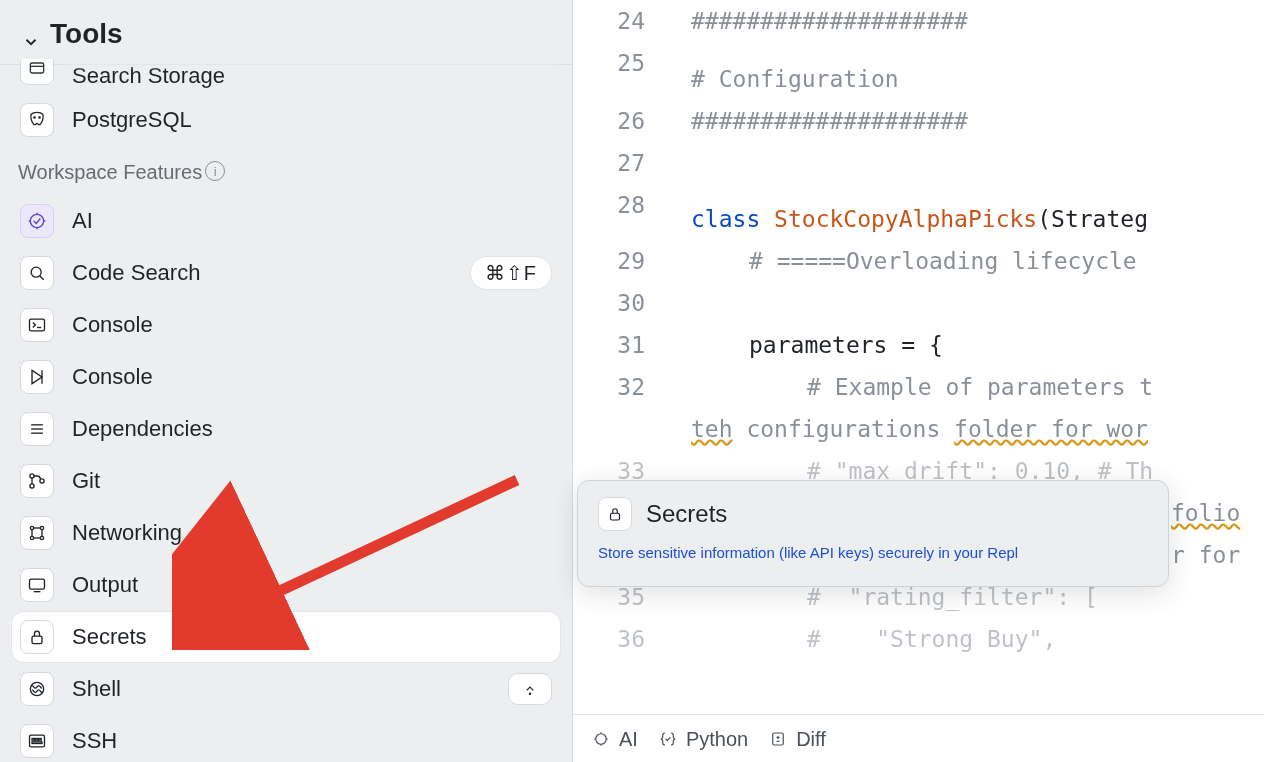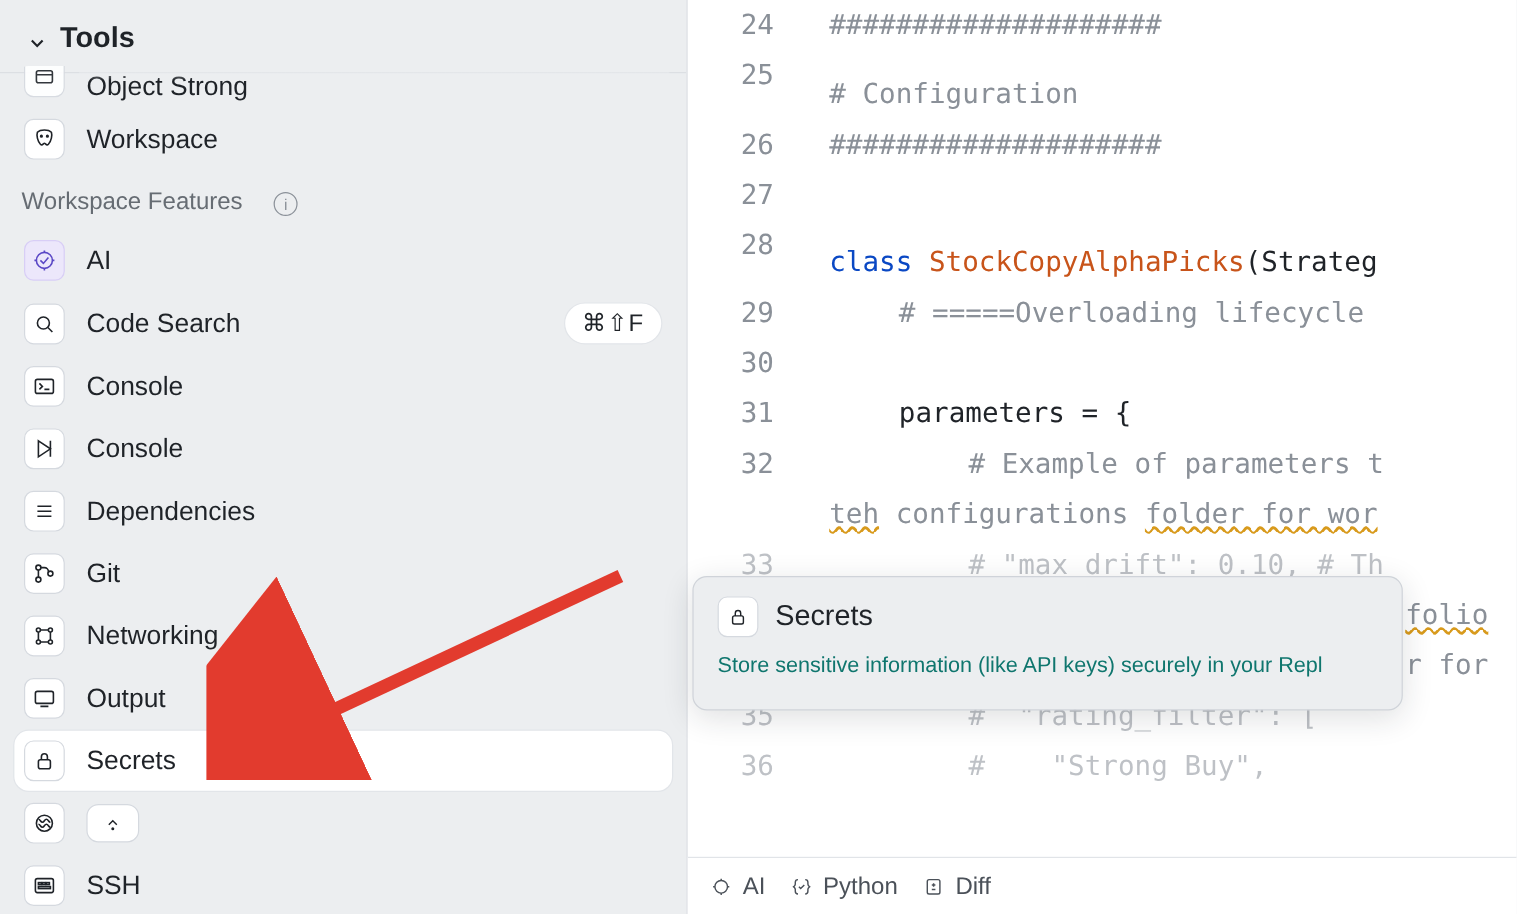--- a/index.html
+++ b/index.html
@@ -14,29 +14,29 @@
 
 .sidebar {
   width: 572px;
   background: #eceef0;
   position: relative;
   padding-top: 10px;
 }
 .tools-header {
   display: flex; align-items: center; gap: 10px;
   padding: 8px 20px 14px 22px;
-  font-size: 24px; font-weight: 600;
+  font-size: 28px; font-weight: 600;
   border-bottom: 1px solid #dcdfe3;
   background: #eceef0;
 }
 .tools-header .chev { width: 18px; height: 18px; margin-top: 2px; }
 
 .sidebar-scroll { padding: 0 12px; }
 .group-label {
-  display:flex; align-items:flex-end; gap:26px;
+  display:flex; align-items:flex-start; gap:3px;
   font-size: 20px; color: #666c73;
   padding: 14px 6px 10px 6px;
 }
 .info-circle {
   width: 20px; height: 20px; border:1px solid #8a9098; border-radius:50%;
   display:flex; align-items:center; justify-content:center;
   font-size:13px; color:#8a9098;
 }
 .tool-item {
   display:flex; align-items:center; gap:18px;
@@ -123,21 +123,21 @@
   box-shadow: 0 6px 26px rgba(30,35,42,0.14);
   padding: 16px 22px 22px 20px;
   font-family: -apple-system, BlinkMacSystemFont, "Segoe UI", sans-serif;
 }
 .popover-head { display:flex; align-items:center; gap:14px; font-size:24px; font-weight:500; margin-bottom:10px; }
 .popover-head .pop-icon {
   width:34px; height:34px; border:1px solid #d5d9df; border-radius:8px; background:#fff;
   display:flex; align-items:center; justify-content:center;
 }
 .popover-head .pop-icon svg { width:18px; height:18px; fill:none; stroke:#1f2328; stroke-width:1.6; }
-.popover-body { font-size:18px; color:#0f766e; line-height:1.55; }
+.popover-body { font-size:15px; color:#1d4ed8; line-height:1.55; }
 
 
 .arrow-wrap { position:absolute; left:172px; top:470px; width:360px; height:180px; pointer-events:none; }
 .arrow-wrap svg { width:100%; height:100%; }
 </style>
 </head>
 <body>
 
 <div class="app">
 
@@ -152,32 +152,32 @@
     </div>
 
     <div class="sidebar-scroll">
       <div class="tool-item cut">
         <span class="tool-icon">
           <svg viewBox="0 0 24 24">
               <rect x="4" y="6" width="16" height="12" rx="2"></rect>
               <line x1="4" y1="10" x2="20" y2="10"></line>
             </svg>
         </span>
-        <span class="label">Object Strong</span>
+        <span class="label">Search Storage</span>
       </div>
 
       <div class="tool-item">
         <span class="tool-icon">
           <svg viewBox="0 0 24 24">
               <path d="M5 5c3-3 11-3 14 0 1 3 0 9-3 12-2 2-3-1-4-1s-2 3-4 1C5 14 4 8 5 5z"></path>
               <circle cx="9" cy="9" r="0.8"></circle>
               <circle cx="15" cy="9" r="0.8"></circle>
             </svg>
         </span>
-        <span class="label">Workspace</span>
+        <span class="label">PostgreSQL</span>
       </div>
 
       <div class="group-label">
         <span>Workspace Features</span>
         <span class="info-circle">i</span>
       </div>
 
       <div class="tool-item">
         <span class="tool-icon ai-icon">
           <svg viewBox="0 0 24 24">
@@ -281,20 +281,21 @@
       </div>
 
       <div class="tool-item">
         <span class="tool-icon">
           <svg viewBox="0 0 24 24">
               <circle cx="12" cy="12" r="8"></circle>
               <path d="M6 8c2 0 2 3 4 3s2-3 4-3 2 3 4 3"></path>
               <path d="M6 13c2 0 2 3 4 3s2-3 4-3 2 3 4 3"></path>
             </svg>
         </span>
+        <span class="label">Shell</span>
         <span class="shell-badge">
           <svg viewBox="0 0 24 24">
               <polyline points="7 14 12 9 17 14"></polyline>
               <circle cx="12" cy="19" r="1" fill="#1f2328"></circle>
             </svg>
         </span>
       </div>
 
       <div class="tool-item">
         <span class="tool-icon">

